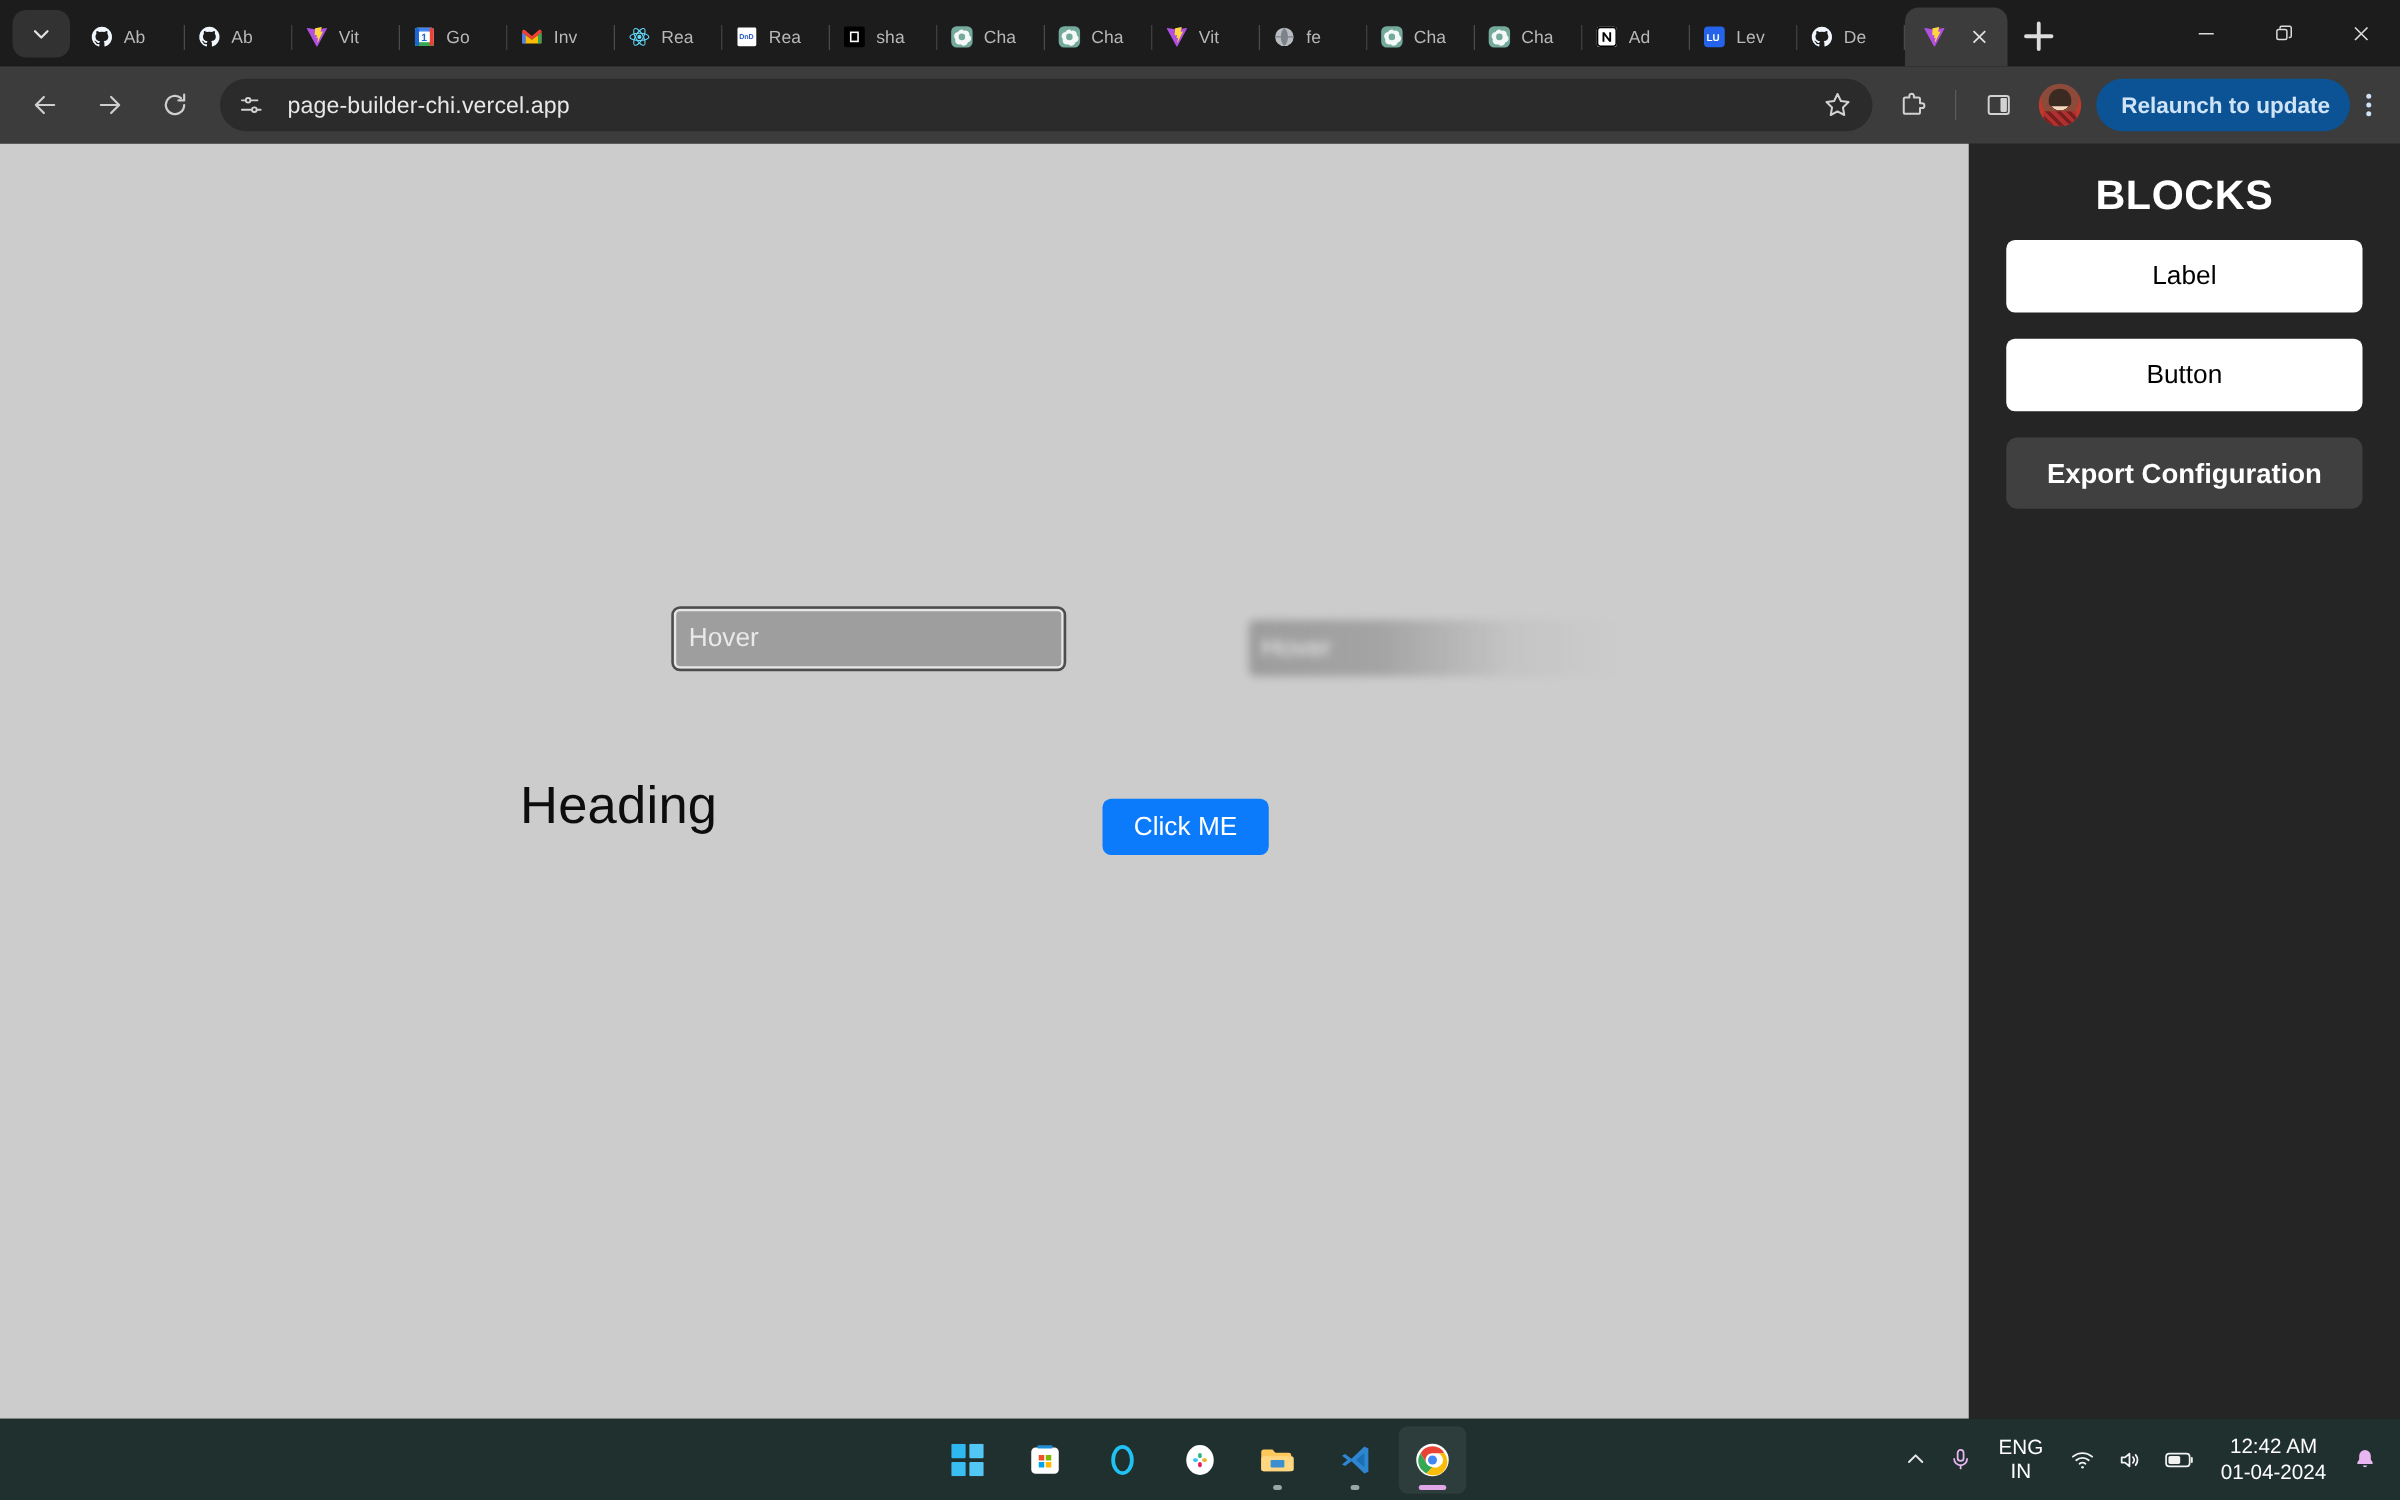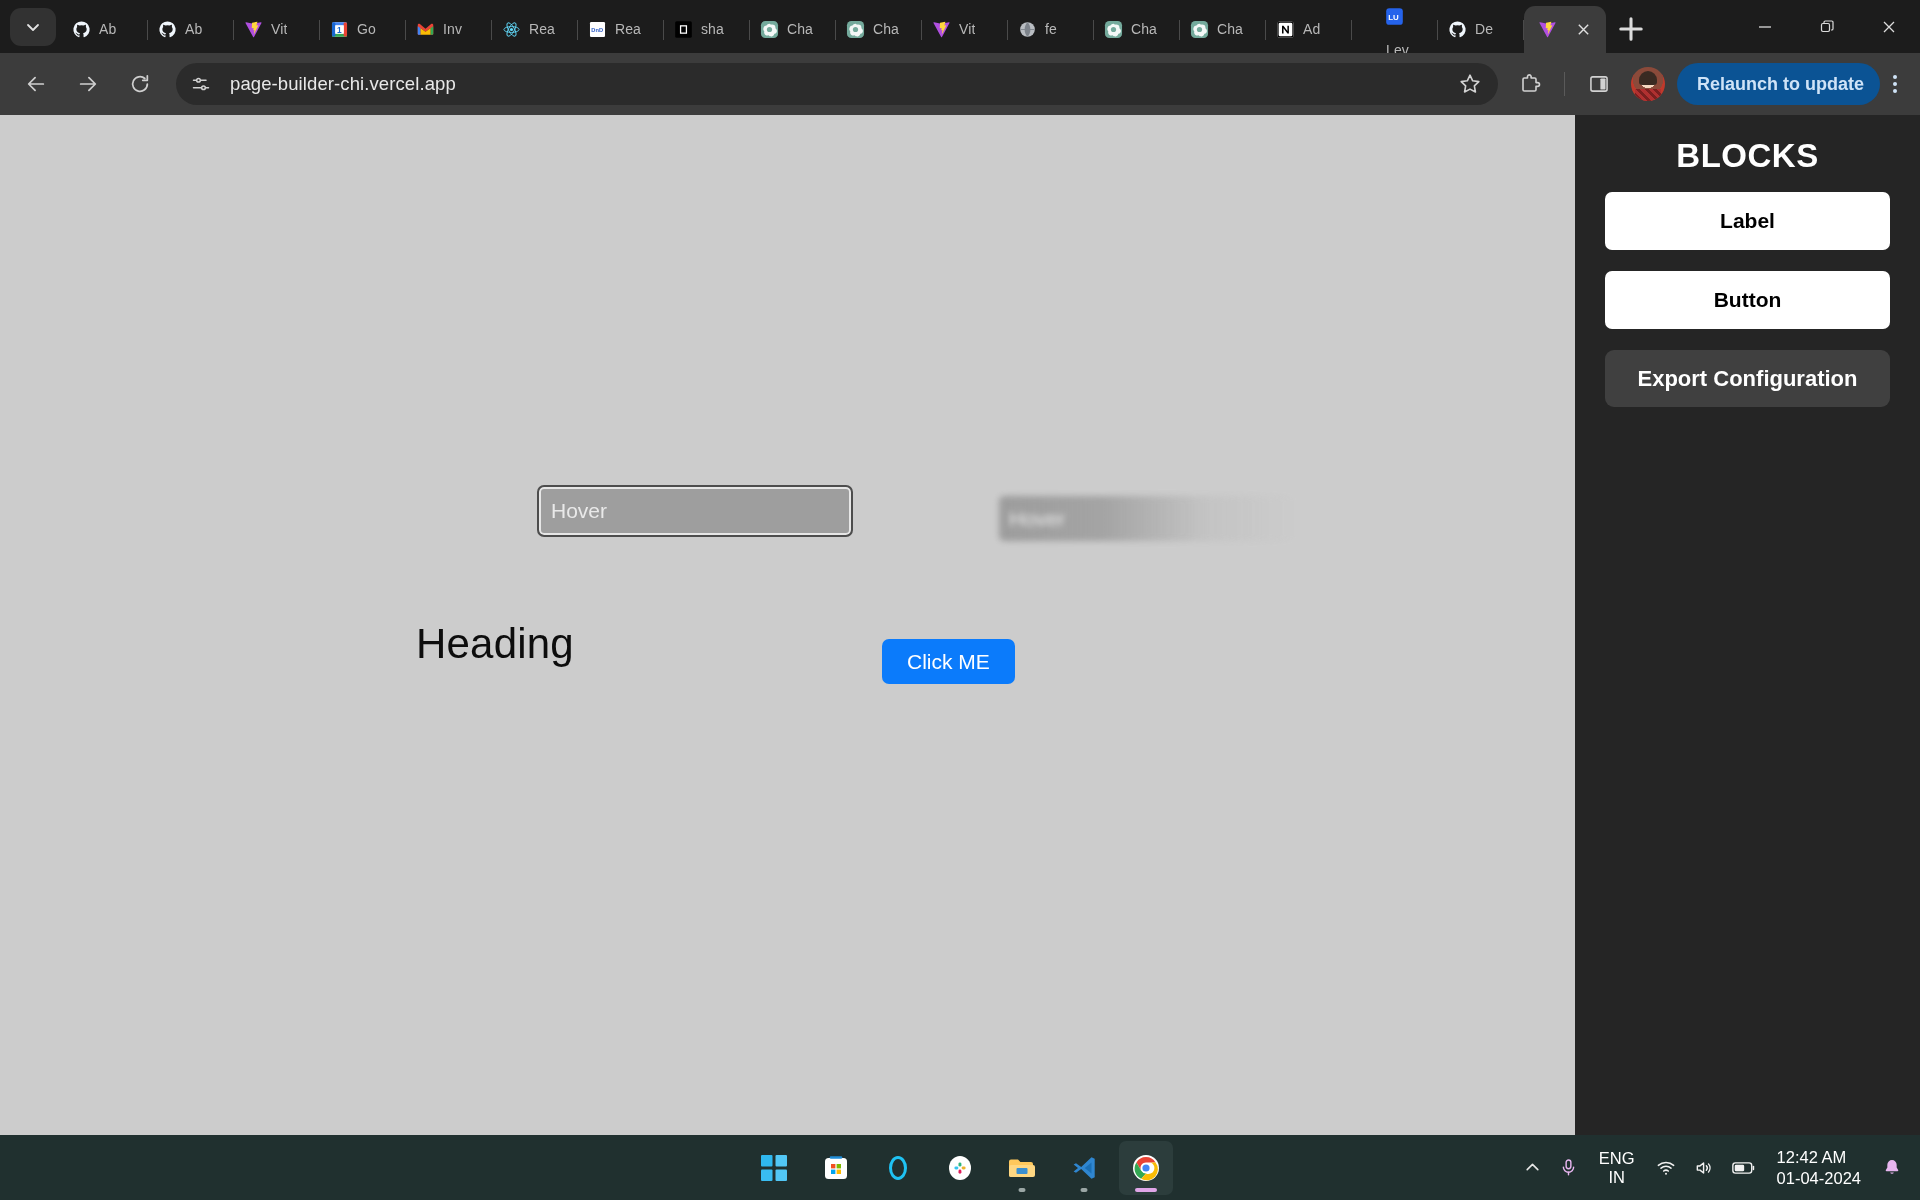--- a/index.html
+++ b/index.html
@@ -64,21 +64,21 @@
   #kebab span { width:4px; height:4px; border-radius:50%; background:#cfe3f7; display:block; }
 
   
   #page { position:absolute; left:0; top:115px; width:1920px; height:1020px; display:flex; }
   #canvas { position:relative; flex:1 1 auto; background:#cccccc; }
   #sidebar { width:345px; background:#252525; flex:0 0 auto; padding:22px 30px 0 30px; }
   #blocks-title { color:#ffffff; font-size:33px; font-weight:700; text-align:center; letter-spacing:0.5px; margin-bottom:17px; }
   .block-btn {
     width:100%; height:58px; background:#ffffff; border-radius:7px; margin-bottom:21px;
     display:flex; align-items:center; justify-content:center;
-    color:#000000; font-size:21px; border:none; font-family:inherit;font-weight:bold;
+    color:#000000; font-size:21px; border:none; font-family:inherit;
   }
   #export-btn {
     width:100%; height:57px; background:#404040; border-radius:9px;
     display:flex; align-items:center; justify-content:center;
     color:#ffffff; font-size:22px; font-weight:700; border:none; font-family:inherit;
   }
 
   
   #drop-placeholder {
     position:absolute; left:537px; top:370px; width:316px; height:52px;
@@ -112,21 +112,21 @@
   .tbicon.active-app:after { content:""; position:absolute; bottom:3px; left:50%; transform:translateX(-50%); width:22px; height:4px; border-radius:2px; background:#e0a6e8; }
   #searchbox {
     width:300px; height:42px; border-radius:21px; background:#2b3c3b; display:flex; align-items:center;
     padding:0 8px 0 16px; margin:0 8px 0 10px; position:relative; flex:0 0 auto;
   }
   #searchbox .sq { color:#d8dede; font-size:18px; margin-left:11px; flex:1 1 auto; }
 
   #tray { position:absolute; right:0; top:0; height:65px; display:flex; align-items:center; padding-right:14px; }
   .trayitem { display:flex; align-items:center; justify-content:center; padding:0 9px; height:65px; }
   #lang { color:#ffffff; font-size:16.5px; line-height:1.15; text-align:center; padding:0 12px; }
-  #clock { color:#ffffff; font-size:16.5px; line-height:1.25; padding:0 12px; }
+  #clock { color:#ffffff; font-size:16.5px; line-height:1.25; text-align:center; padding:0 12px; }
 </style>
 </head>
 <body>
 
 <div id="browser">
 
   <div id="tabstrip">
     <div id="tab-list-btn">
       <svg viewBox="0 0 16 16" fill="none">
           <path d="M3 6l5 5 5-5" stroke="#e2e2e2" stroke-width="1.8" stroke-linecap="round" stroke-linejoin="round"></path>
@@ -290,21 +290,21 @@
           <span class="favicon">
             <svg viewBox="0 0 24 24" width="19" height="19">
               <rect x="1.8" y="1.8" width="20.4" height="20.4" fill="#ffffff" rx="3.2"></rect>
               <rect x="2.6" y="2.6" width="18.8" height="18.8" rx="2.6" fill="none" stroke="#000" stroke-width="1.5"></rect>
               <path d="M7.6 17V7.4h1.9l4.9 6.6V7.4h1.9V17h-1.9l-4.9-6.6V17z" fill="#000000"></path>
             </svg>
           </span>
           <span class="tlabel" style="max-width: 32px;">Ad</span>
           <span class="sep"></span>
         </div>
-        <div class="tab" style="width: 86px; flex-direction: column;">
+        <div class="tab" style="width: 86px;">
           <span class="favicon">
             <svg viewBox="0 0 24 24" width="19" height="19">
               <rect x="1.5" y="1.5" width="21" height="21" fill="#2563eb" rx="4"></rect>
               <text x="4.1" y="16.4" fill="#ffffff" font-size="10" font-weight="700" font-family="Liberation Sans, sans-serif">LU</text>
             </svg>
           </span>
           <span class="tlabel" style="max-width: 32px;">Lev</span>
           <span class="sep"></span>
         </div>
         <div class="tab" style="width: 86px;">

